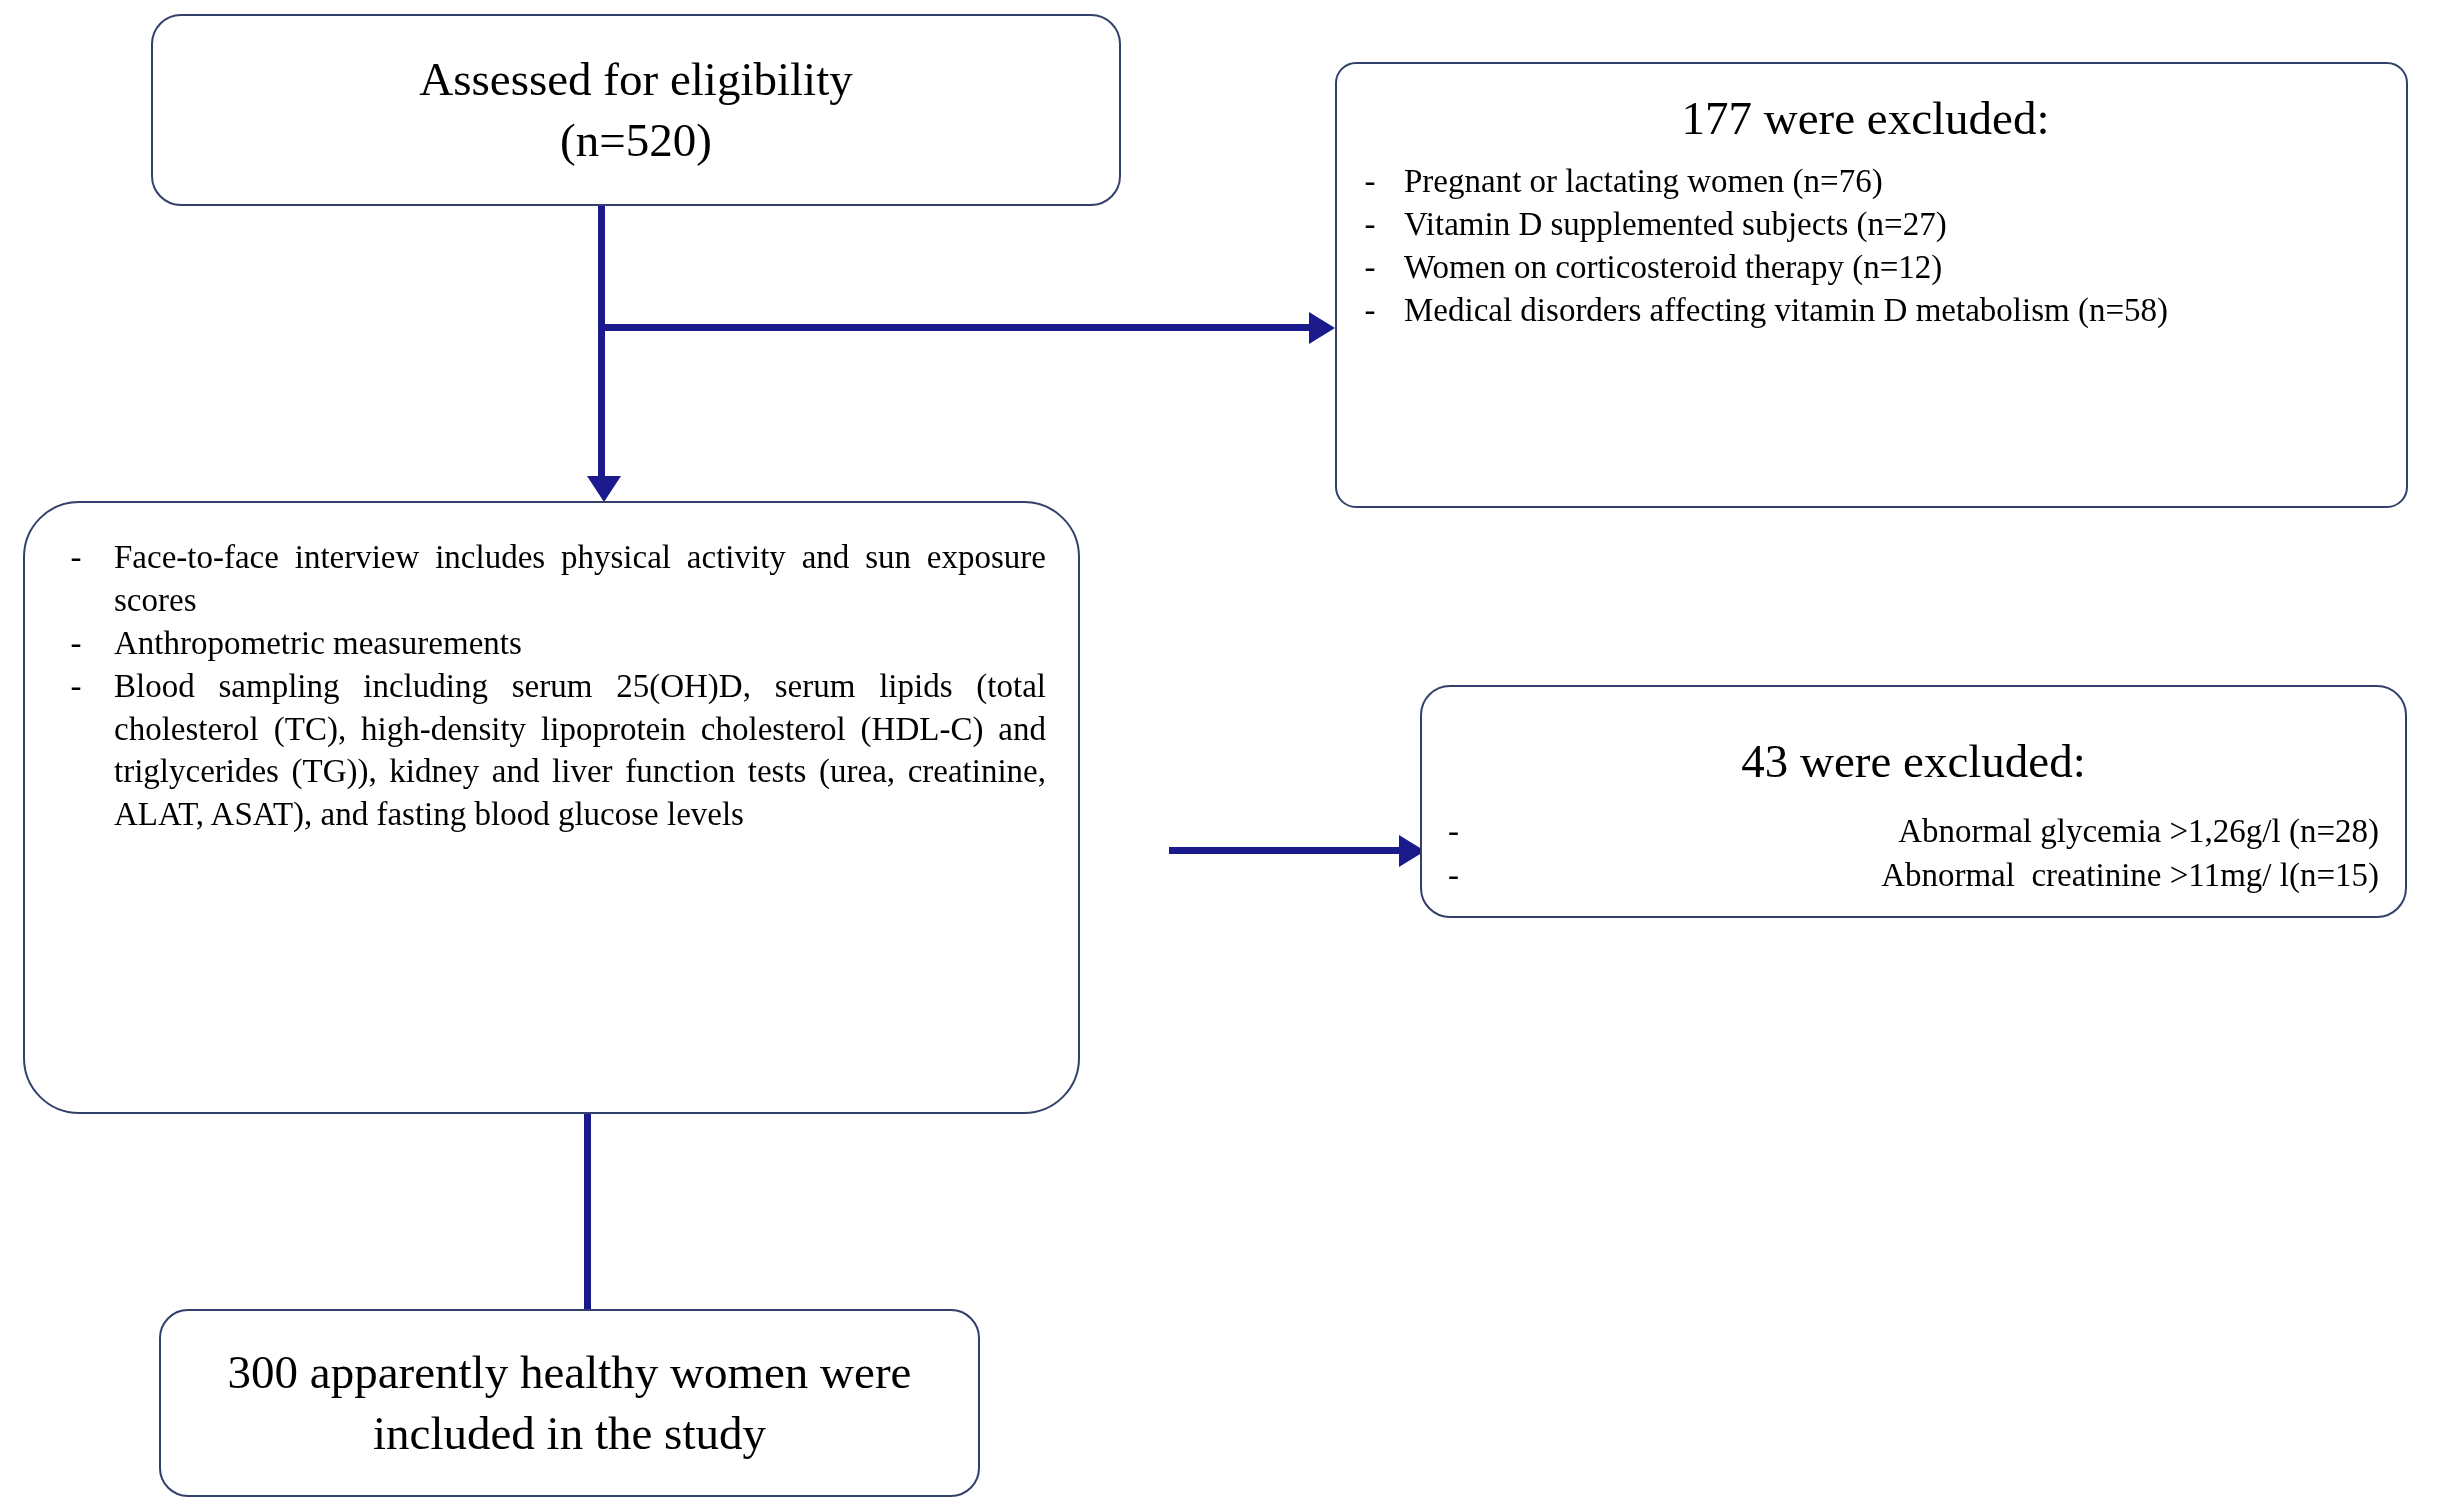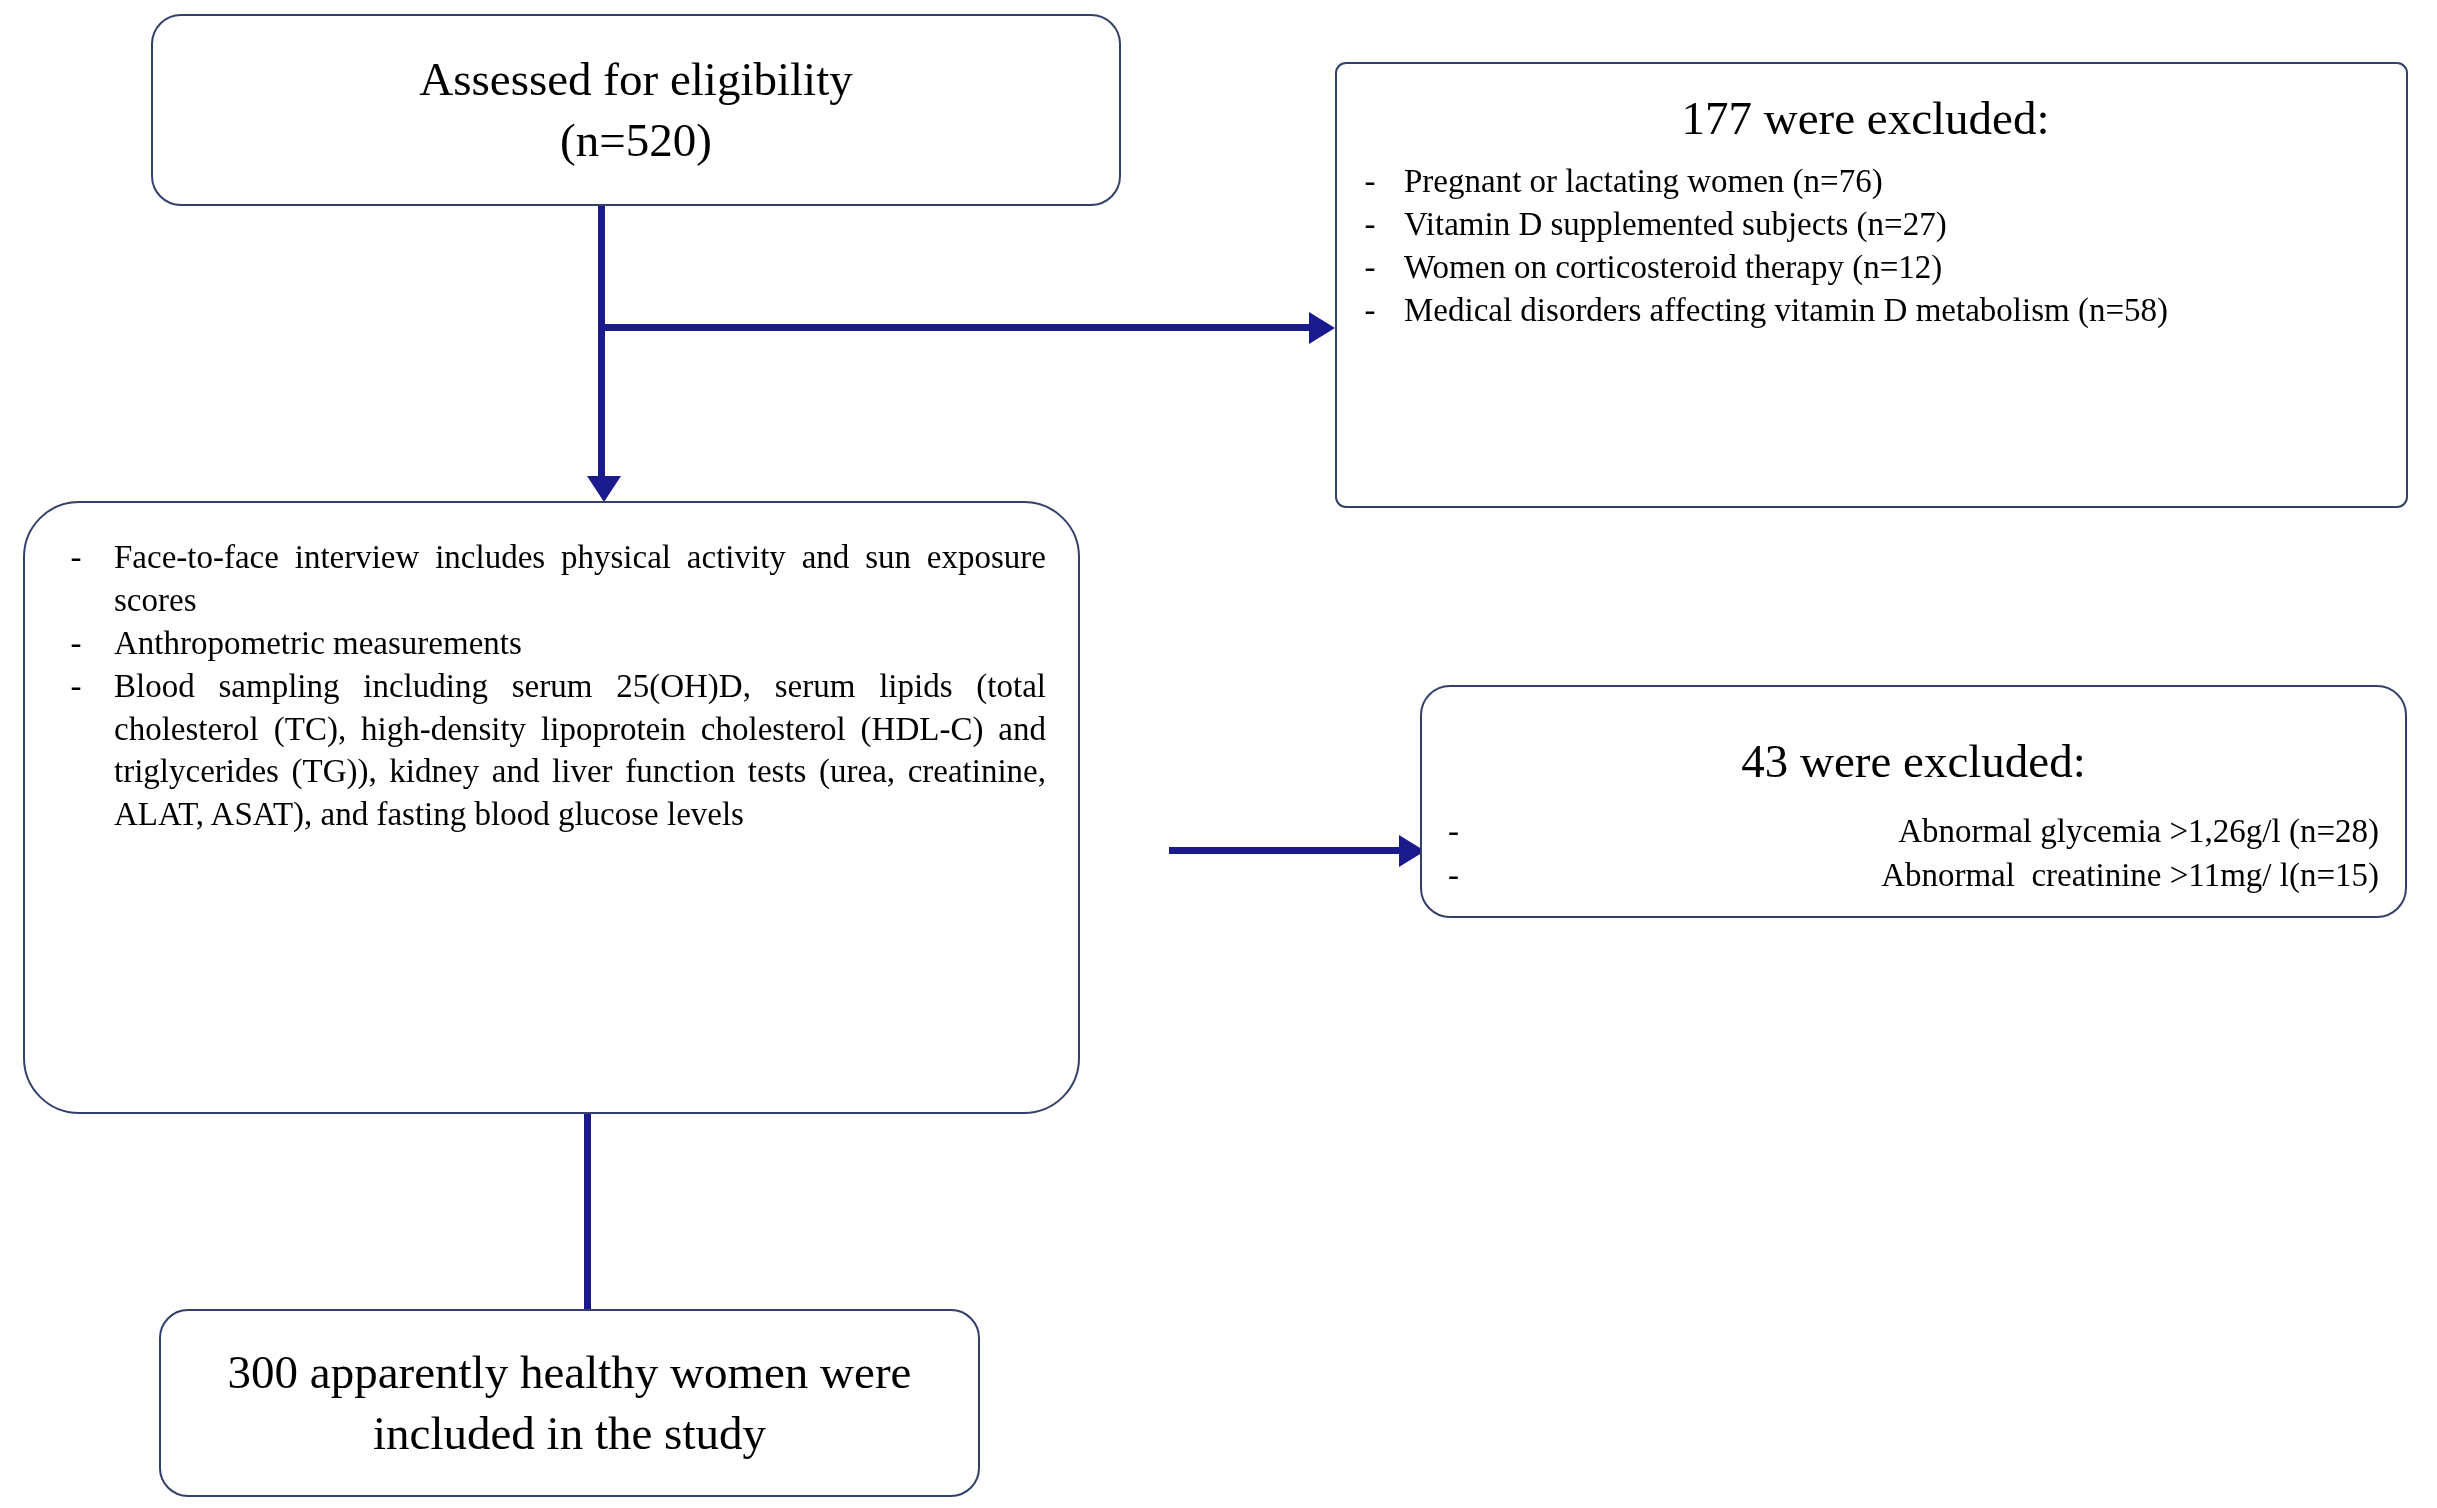--- a/index.html
+++ b/index.html
@@ -44,21 +44,21 @@
     border-radius: 30px;
     padding: 0 30px;
   }
 
   
   #box-excluded-1 {
     left: 1335px;
     top: 62px;
     width: 1073px;
     height: 446px;
-    border-radius: 11px;
+    border-radius: 21px;
     padding: 26px 35px 26px 23px;
     justify-content: flex-start;
   }
 
   
   #box-procedures {
     left: 23px;
     top: 501px;
     width: 1057px;
     height: 613px;

